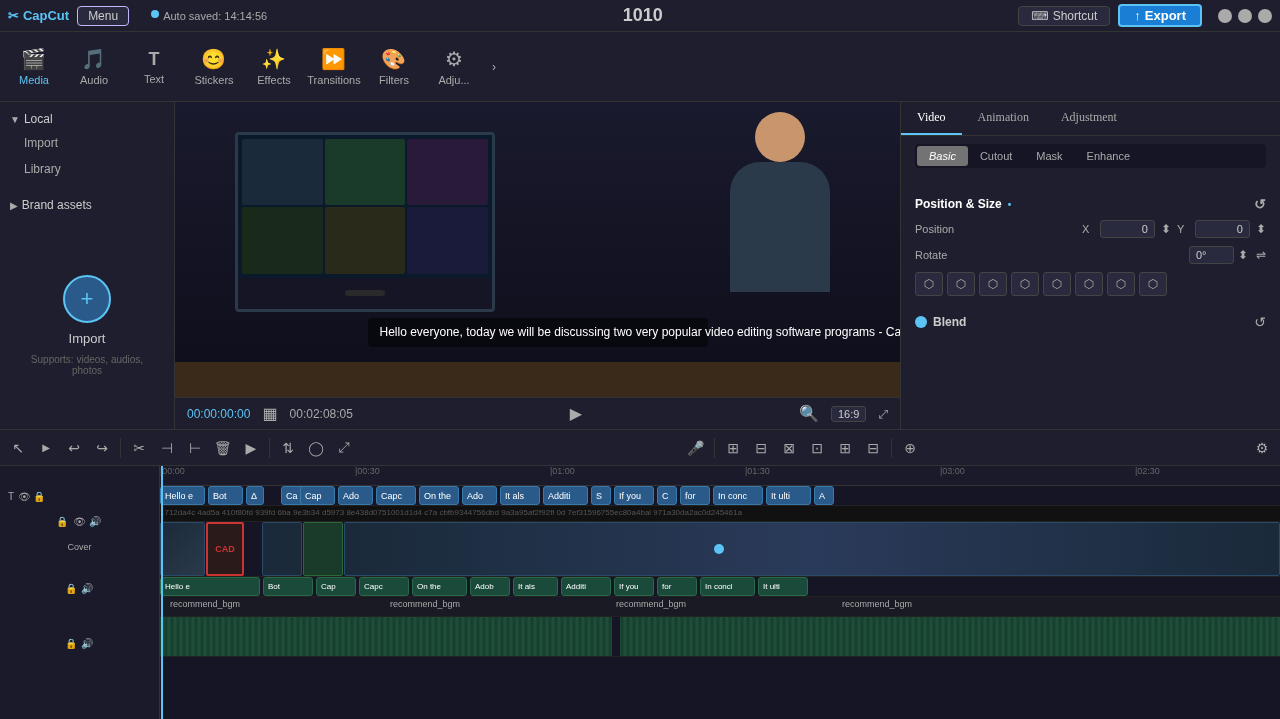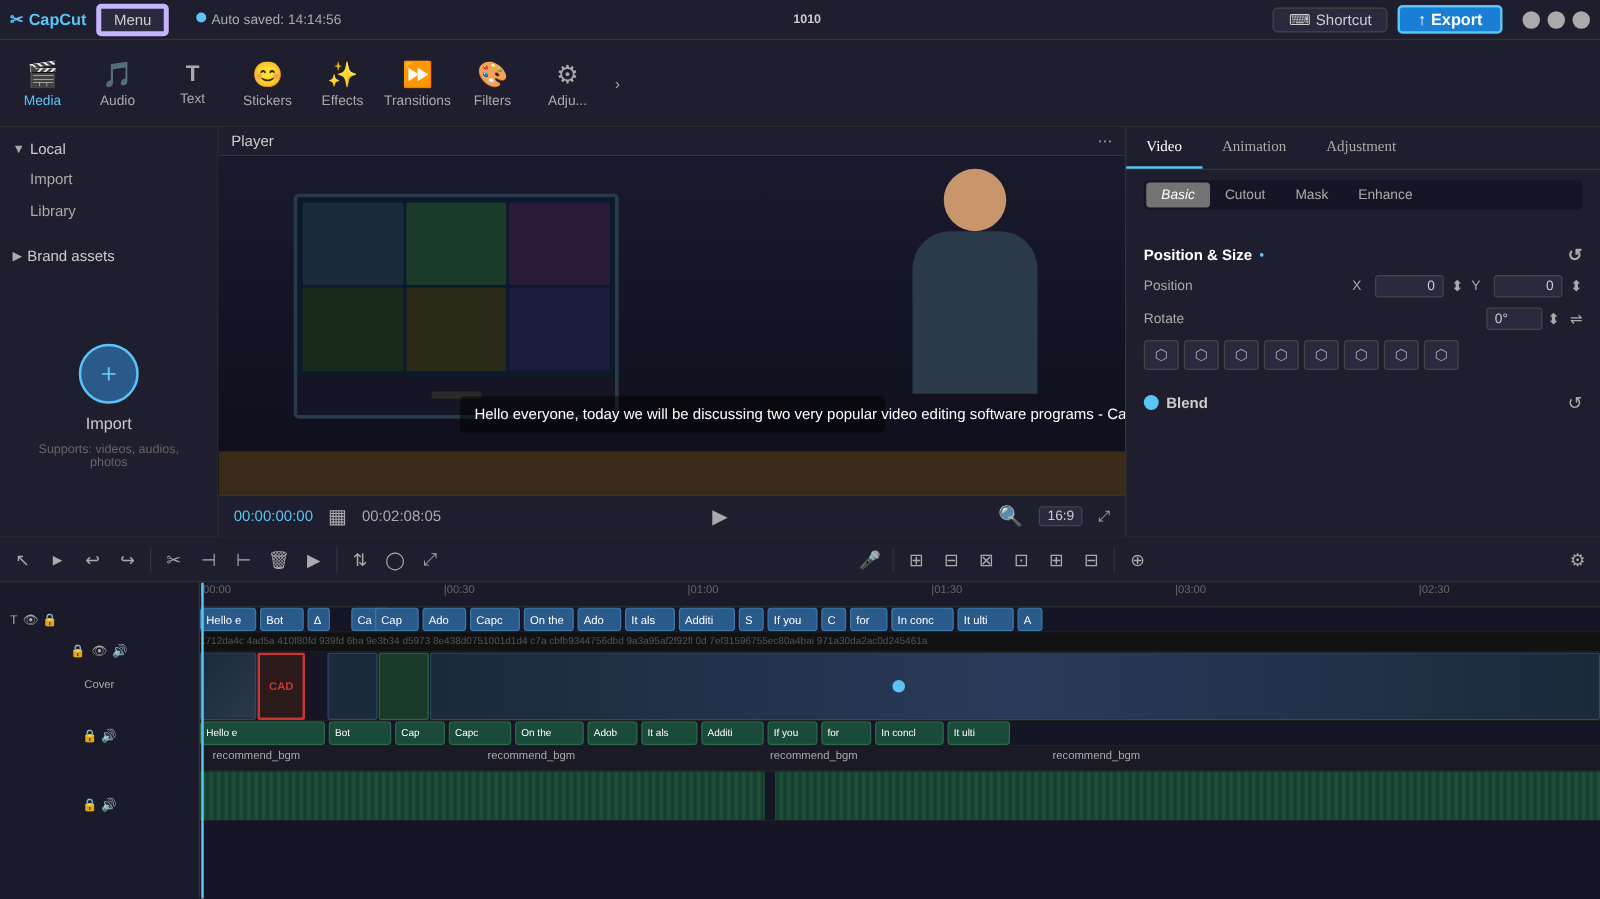--- a/index.html
+++ b/index.html
@@ -1,24 +1,24 @@
 <!DOCTYPE html>
 <html><head>
   <meta charset="utf-8">
   <style>
     * { box-sizing: border-box; margin: 0; padding: 0; }
     body { background: #1a1a2e; color: #ccc; font-family: 'Segoe UI', sans-serif; font-size: 12px; width: 1280px; height: 719px; overflow: hidden; }
 
     
     #topbar { display: flex; align-items: center; background: #1e1e2e; height: 32px; border-bottom: 1px solid #333; padding: 0 8px; gap: 8px; }
     #topbar .logo { color: #5bc4f5; font-weight: bold; font-size: 13px; display: flex; align-items: center; gap: 4px; }
-    #topbar .menu-btn { background: #2a2a3e; border: 4px solid #c4b5fd; color: #ccc; padding: 2px 10px; border-radius: 4px; cursor: pointer; font-size: 12px; }
+    #topbar .menu-btn { background: #2a2a3e; border: 1px solid #c4b5fd; color: #ccc; padding: 2px 10px; border-radius: 4px; cursor: pointer; font-size: 12px; }
     #topbar .autosave { color: #aaa; font-size: 11px; display: flex; gap: 4px; margin-left: 14px; }
     #topbar .autosave-dot { width: 8px; height: 8px; border-radius: 50%; background: #5bc4f5; }
-    #topbar .frame-count { color: #ccc; font-size: 10px; font-weight: bold; flex: 1; text-align: center; }
+    #topbar .frame-count { color: #ccc; font-size: 18px; font-weight: bold; flex: 1; text-align: center; }
     #topbar .shortcut-btn { background: #2a2a3e; border: 1px solid #444; color: #ccc; padding: 2px 12px; border-radius: 4px; cursor: pointer; font-size: 12px; display: flex; align-items: center; gap: 4px; }
     #topbar .export-btn { background: #1a7fd4; border: 2px solid #5bc4f5; color: #fff; padding: 2px 14px; border-radius: 4px; cursor: pointer; font-size: 13px; font-weight: bold; display: flex; align-items: center; gap: 4px; }
     #topbar .win-controls { display: flex; gap: 6px; margin-left: 8px; }
     #topbar .win-btn { width: 14px; height: 14px; border-radius: 50%; cursor: pointer; border: none; }
     #topbar .win-min { background: #aaa; }
     #topbar .win-max { background: #aaa; }
     #topbar .win-close { background: #aaa; }
 
     
     #toolbar { display: flex; align-items: center; background: #1e1e2e; height: 70px; border-bottom: 1px solid #333; padding: 0 4px; }
@@ -189,24 +189,20 @@
       </div>
     </div>
     <div style="flex:1; display:flex; flex-direction:column; align-items:center; justify-content:center; gap:8px; padding:20px;">
       <div style="width:48px;height:48px;border-radius:50%;background:#2a5a8a;border:2px solid #5bc4f5;display:flex;align-items:center;justify-content:center;font-size:22px;color:#5bc4f5;cursor:pointer;">+</div>
       <span style="color:#ccc;font-size:13px;">Import</span>
       <span style="color:#666;font-size:10px;text-align:center;">Supports: videos, audios, photos</span>
     </div>
   </div>
 
   <div id="preview-area">
-    <div id="player-header">
-      <span class="player-title">Player</span>
-      <span class="menu-dots">⋯</span>
-    </div>
     <div id="preview-video">
       <div class="scene-bg">
 
         <div style="width:100%;height:100%;position:relative;background:linear-gradient(to bottom, #1a1a2e 0%, #0d0d1a 100%);">
 
           <div style="position:absolute;left:60px;top:30px;width:260px;height:180px;background:#111;border:3px solid #2a3a4a;border-radius:4px;">
             <div style="width:100%;height:82%;background:#0a1a2a;display:grid;grid-template-columns:1fr 1fr 1fr;grid-template-rows:1fr 1fr;gap:2px;padding:4px;">
               <div style="background:#1a2a3a;border-radius:2px;"></div>
               <div style="background:#1a3a2a;border-radius:2px;"></div>
               <div style="background:#2a1a3a;border-radius:2px;"></div>

